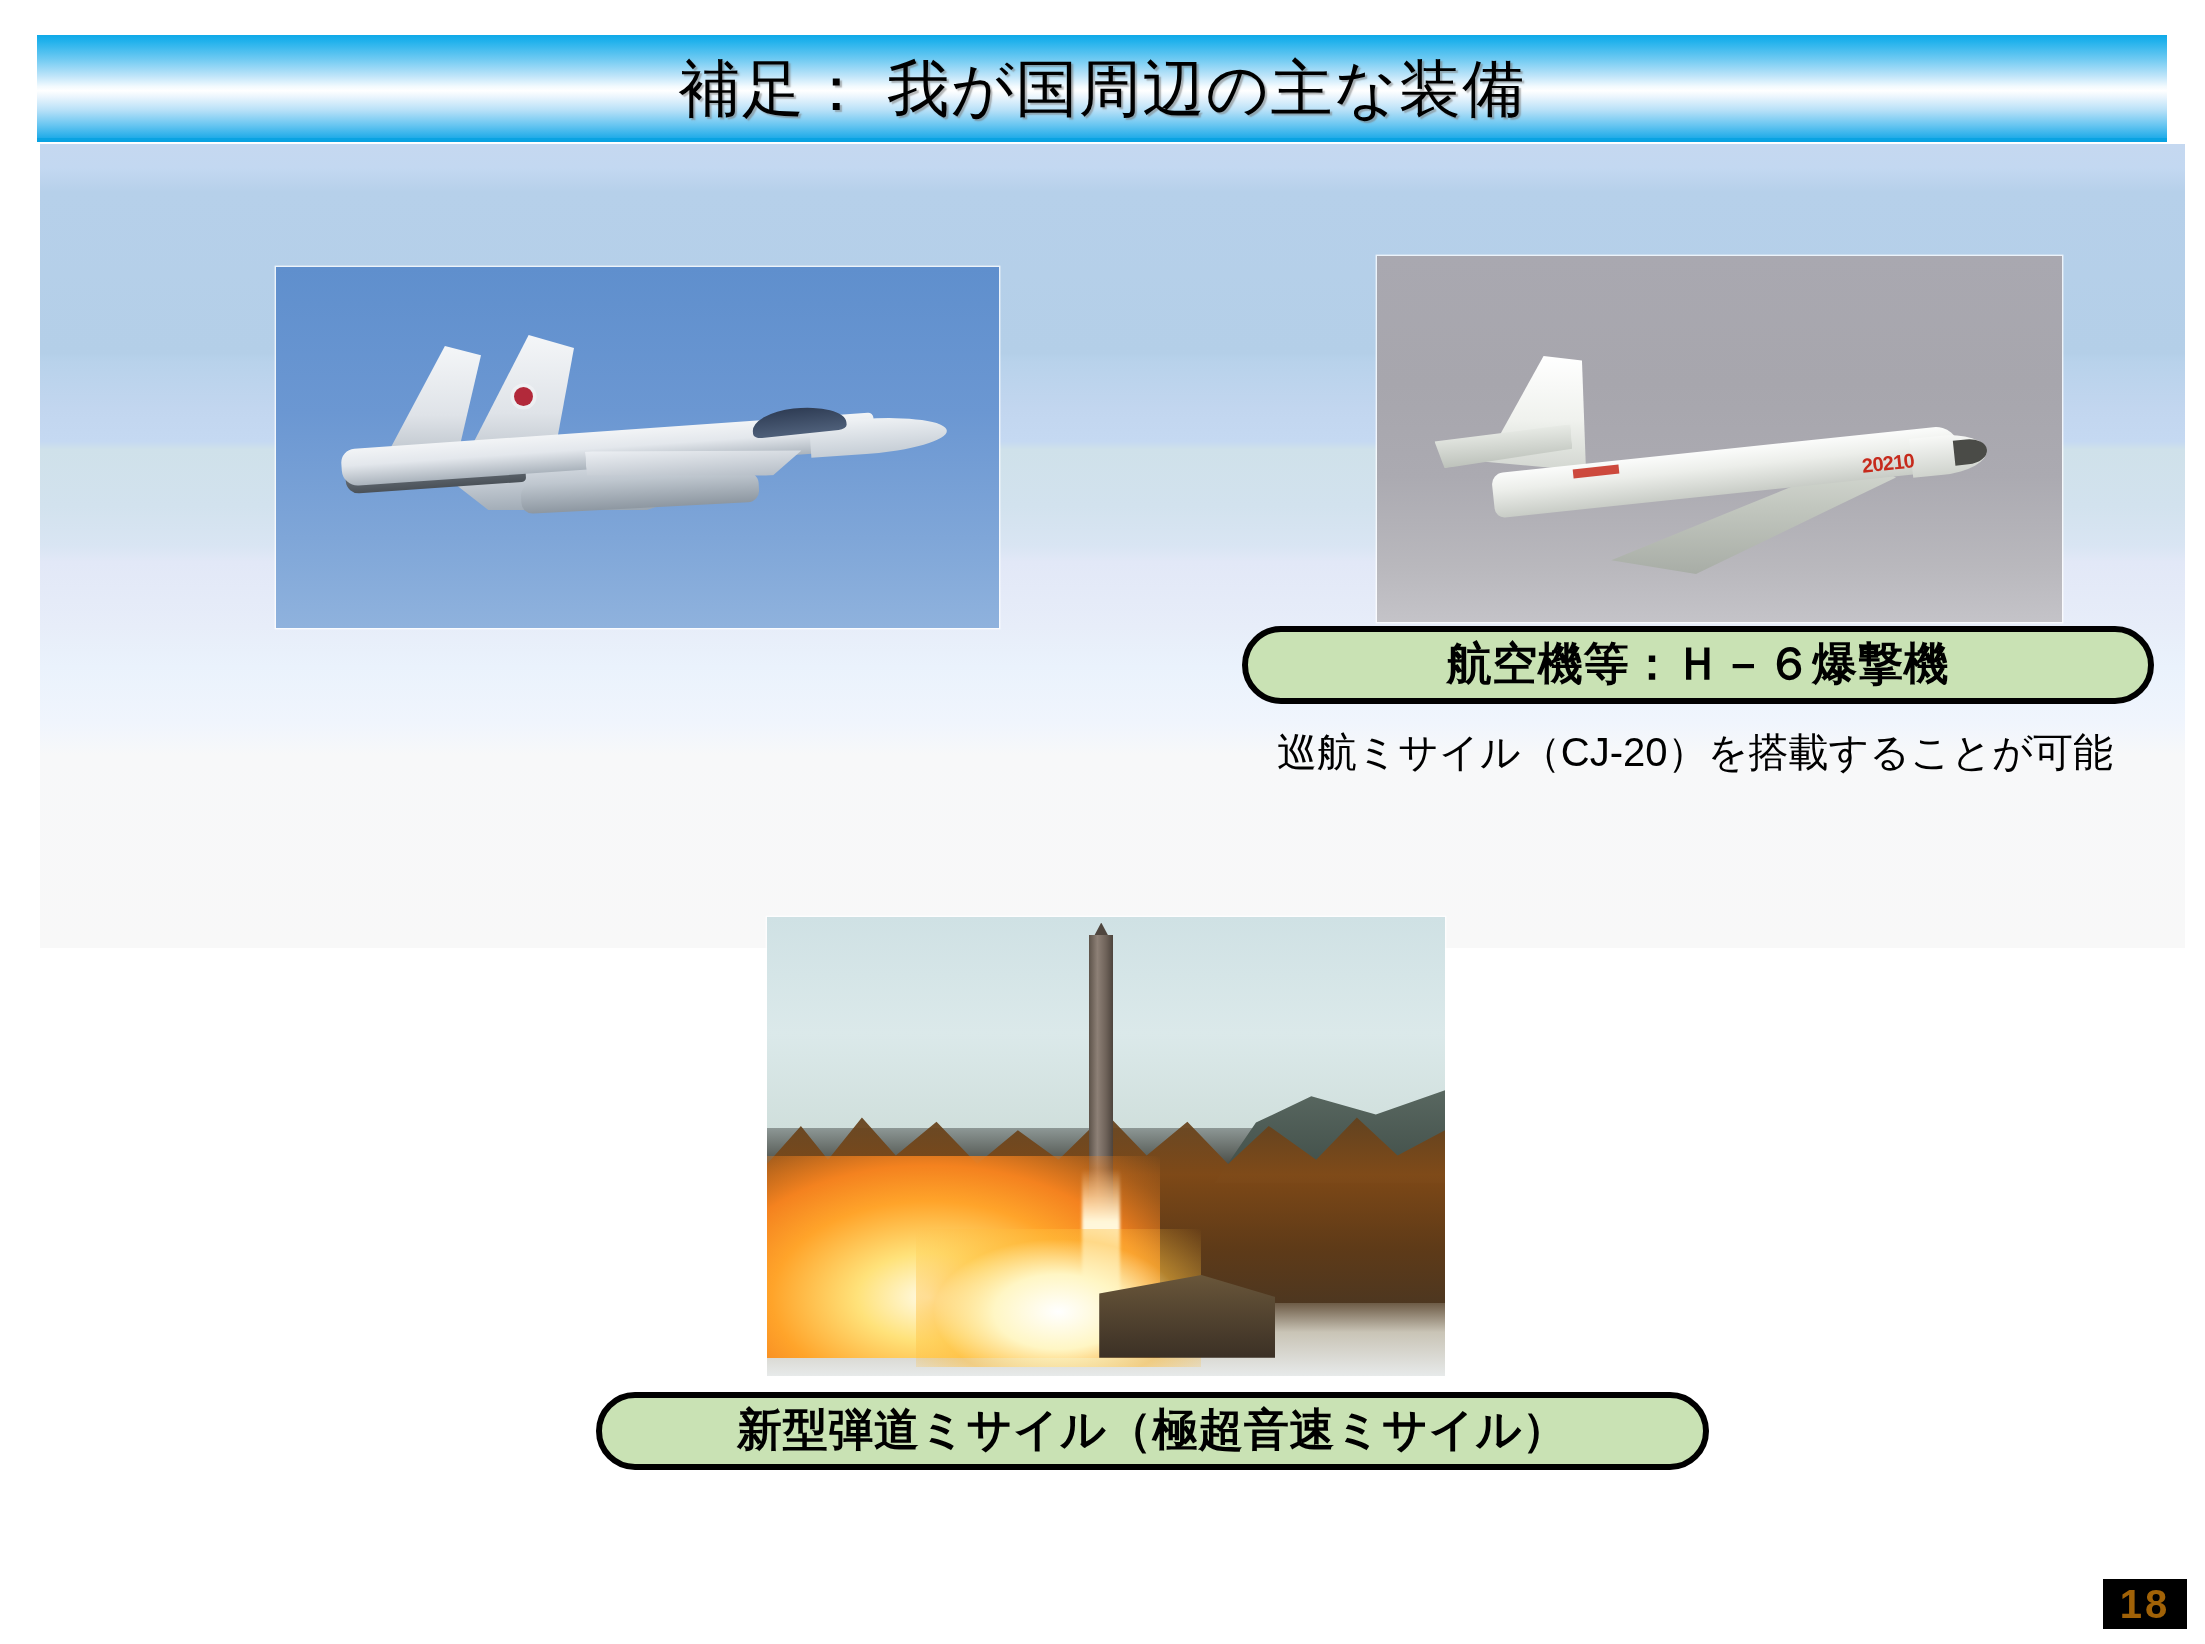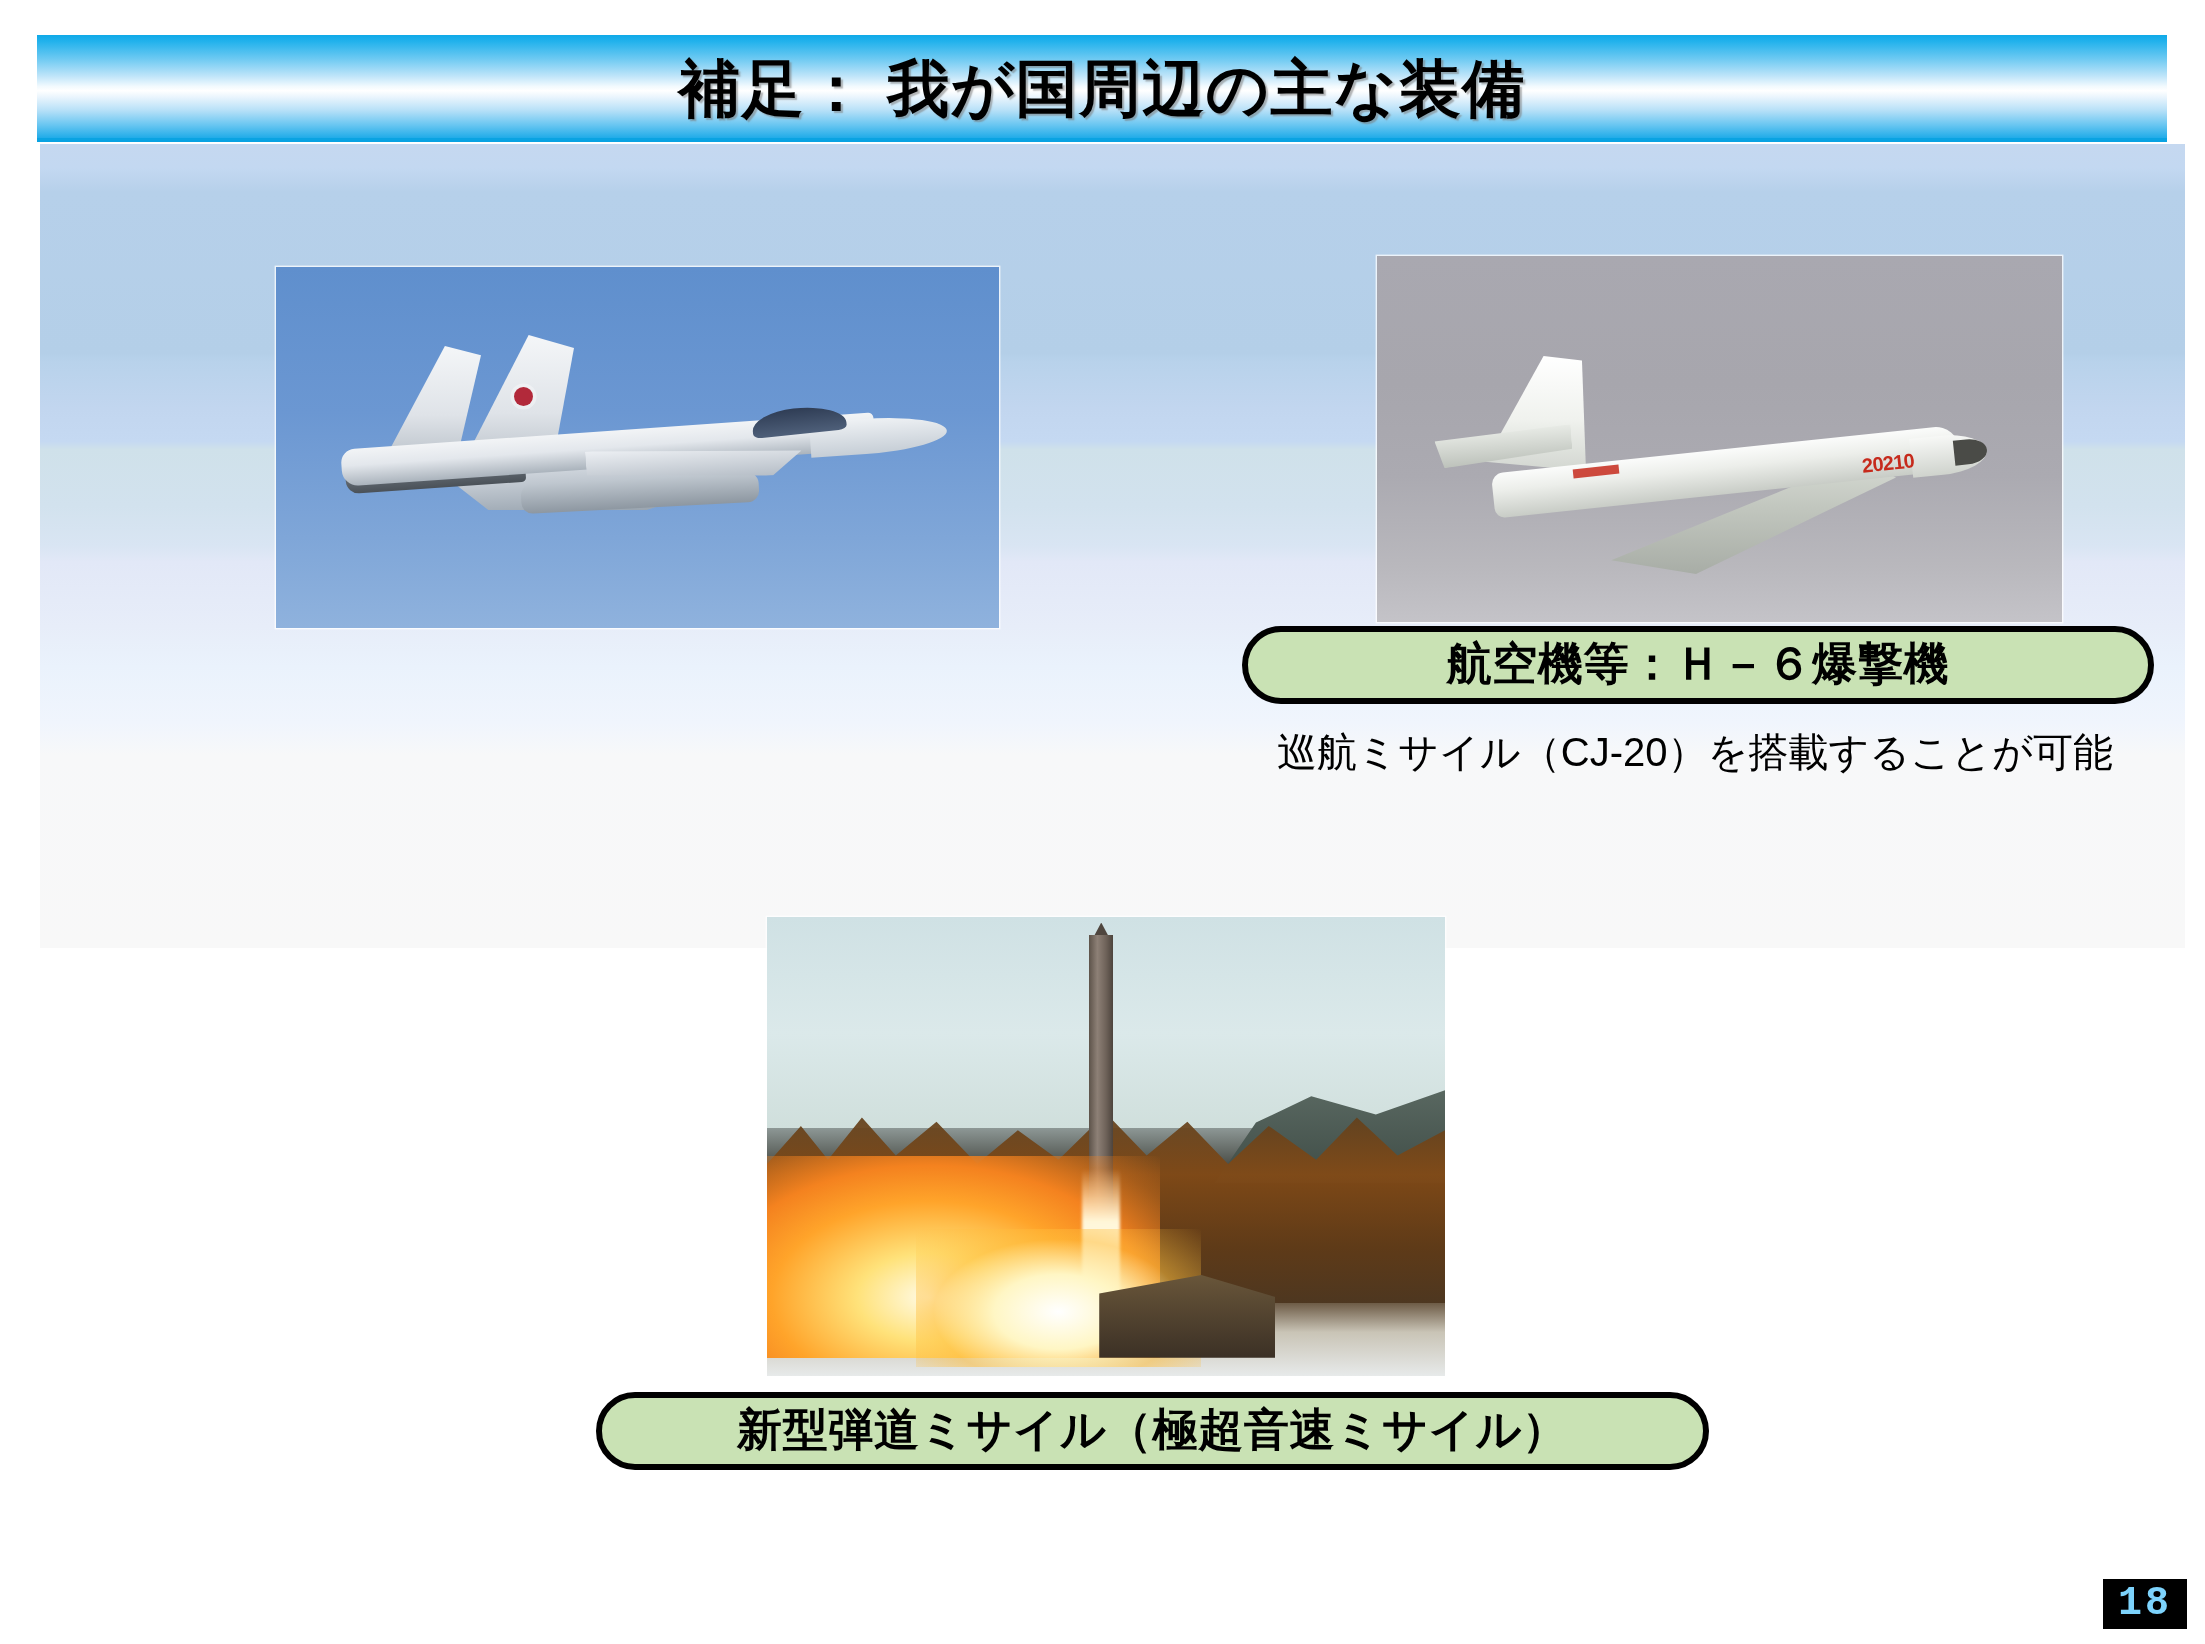--- a/index.html
+++ b/index.html
@@ -85,21 +85,21 @@
   }
   .title-text {
     position: absolute;
     left: 0;
     top: 0;
     width: 100%;
     height: 133px;
     line-height: 107px;
     text-align: center;
     font-size: 62px;
-    font-weight: bold;
+    font-weight: normal;
     color: #000000;
     letter-spacing: 1.4px;
     text-shadow: 2.2px 2.2px 1.4px rgba(120,120,120,0.55);
     white-space: nowrap;
   }
 
   
   .photo {
     position: absolute;
     overflow: hidden;
@@ -478,26 +478,25 @@
     left: 2103px;
     top: 1579px;
     width: 84px;
     height: 50px;
     background: #000000;
     display: flex;
     align-items: center;
     justify-content: center;
   }
   .page-badge span {
-    color: #7dd3fc;
+    color: #a16207;
     font-size: 40px;
     font-weight: bold;
     letter-spacing: 2.9px;
     line-height: 1;
-    font-family: Liberation Mono, monospace;
   }
 </style>
 </head>
 <body>
 
 <div id="slide">
 
   <div class="bg-panel"></div>
 
   <div class="title-banner">

